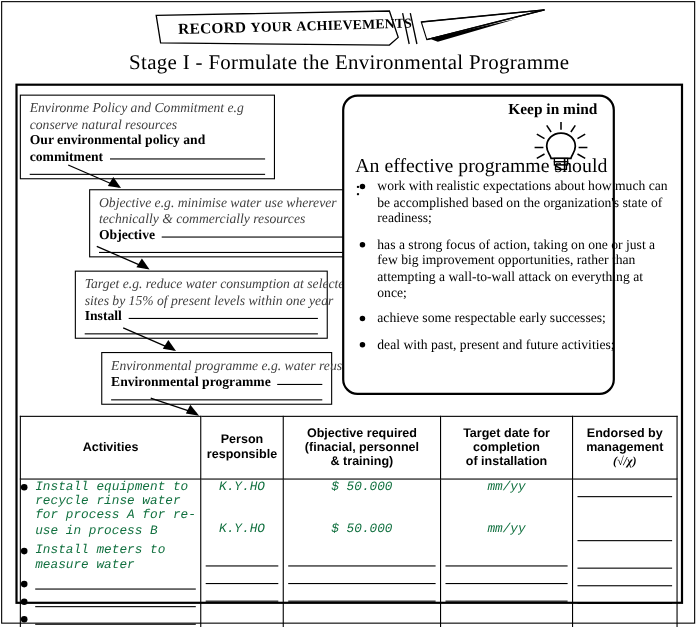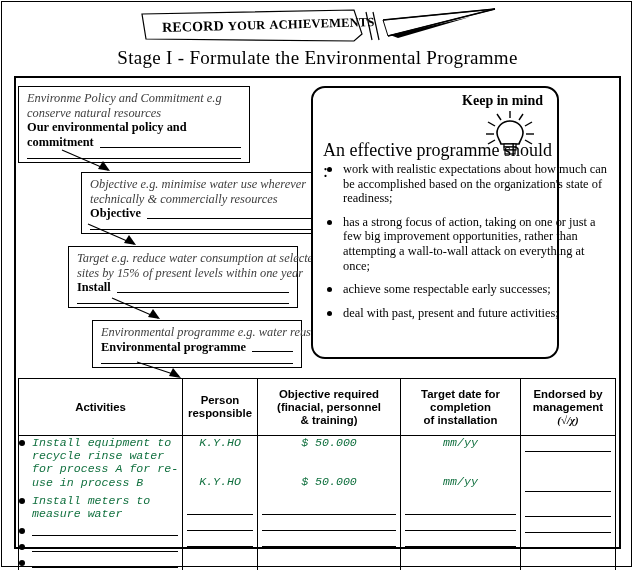--- a/index.html
+++ b/index.html
@@ -41,21 +41,21 @@
   .flow-box{
     position:absolute;border:1px solid #000;box-sizing:border-box;
     background:#fff;padding:4px 8px 3px 8px;
   }
   .flow-eg{
     color:#404040;font-style:italic;font-size:12.4px;line-height:14.5px;
     white-space:nowrap;
   }
   .flow-label{
     font-weight:bold;font-size:12.4px;line-height:15px;
-    display:flex;align-items:center;gap:6px;white-space:nowrap;
+    display:flex;align-items:flex-start;gap:6px;white-space:nowrap;
   }
   .flow-label .lbl{flex:0 0 auto;}
   .flow-rule{flex:1 1 auto;border-bottom:1px solid #000;height:9px;}
   .flow-rule2{border-bottom:1px solid #000;height:7px;margin-top:1px;}
 
   #box-policy{left:18px;top:86px;width:232px;}
   #box-objective{left:56px;top:172px;width:260px;margin-left:25px;}
   #box-target{left:68px;top:246px;width:230px;}
   #box-programme{left:92px;top:320px;width:210px;}
 

